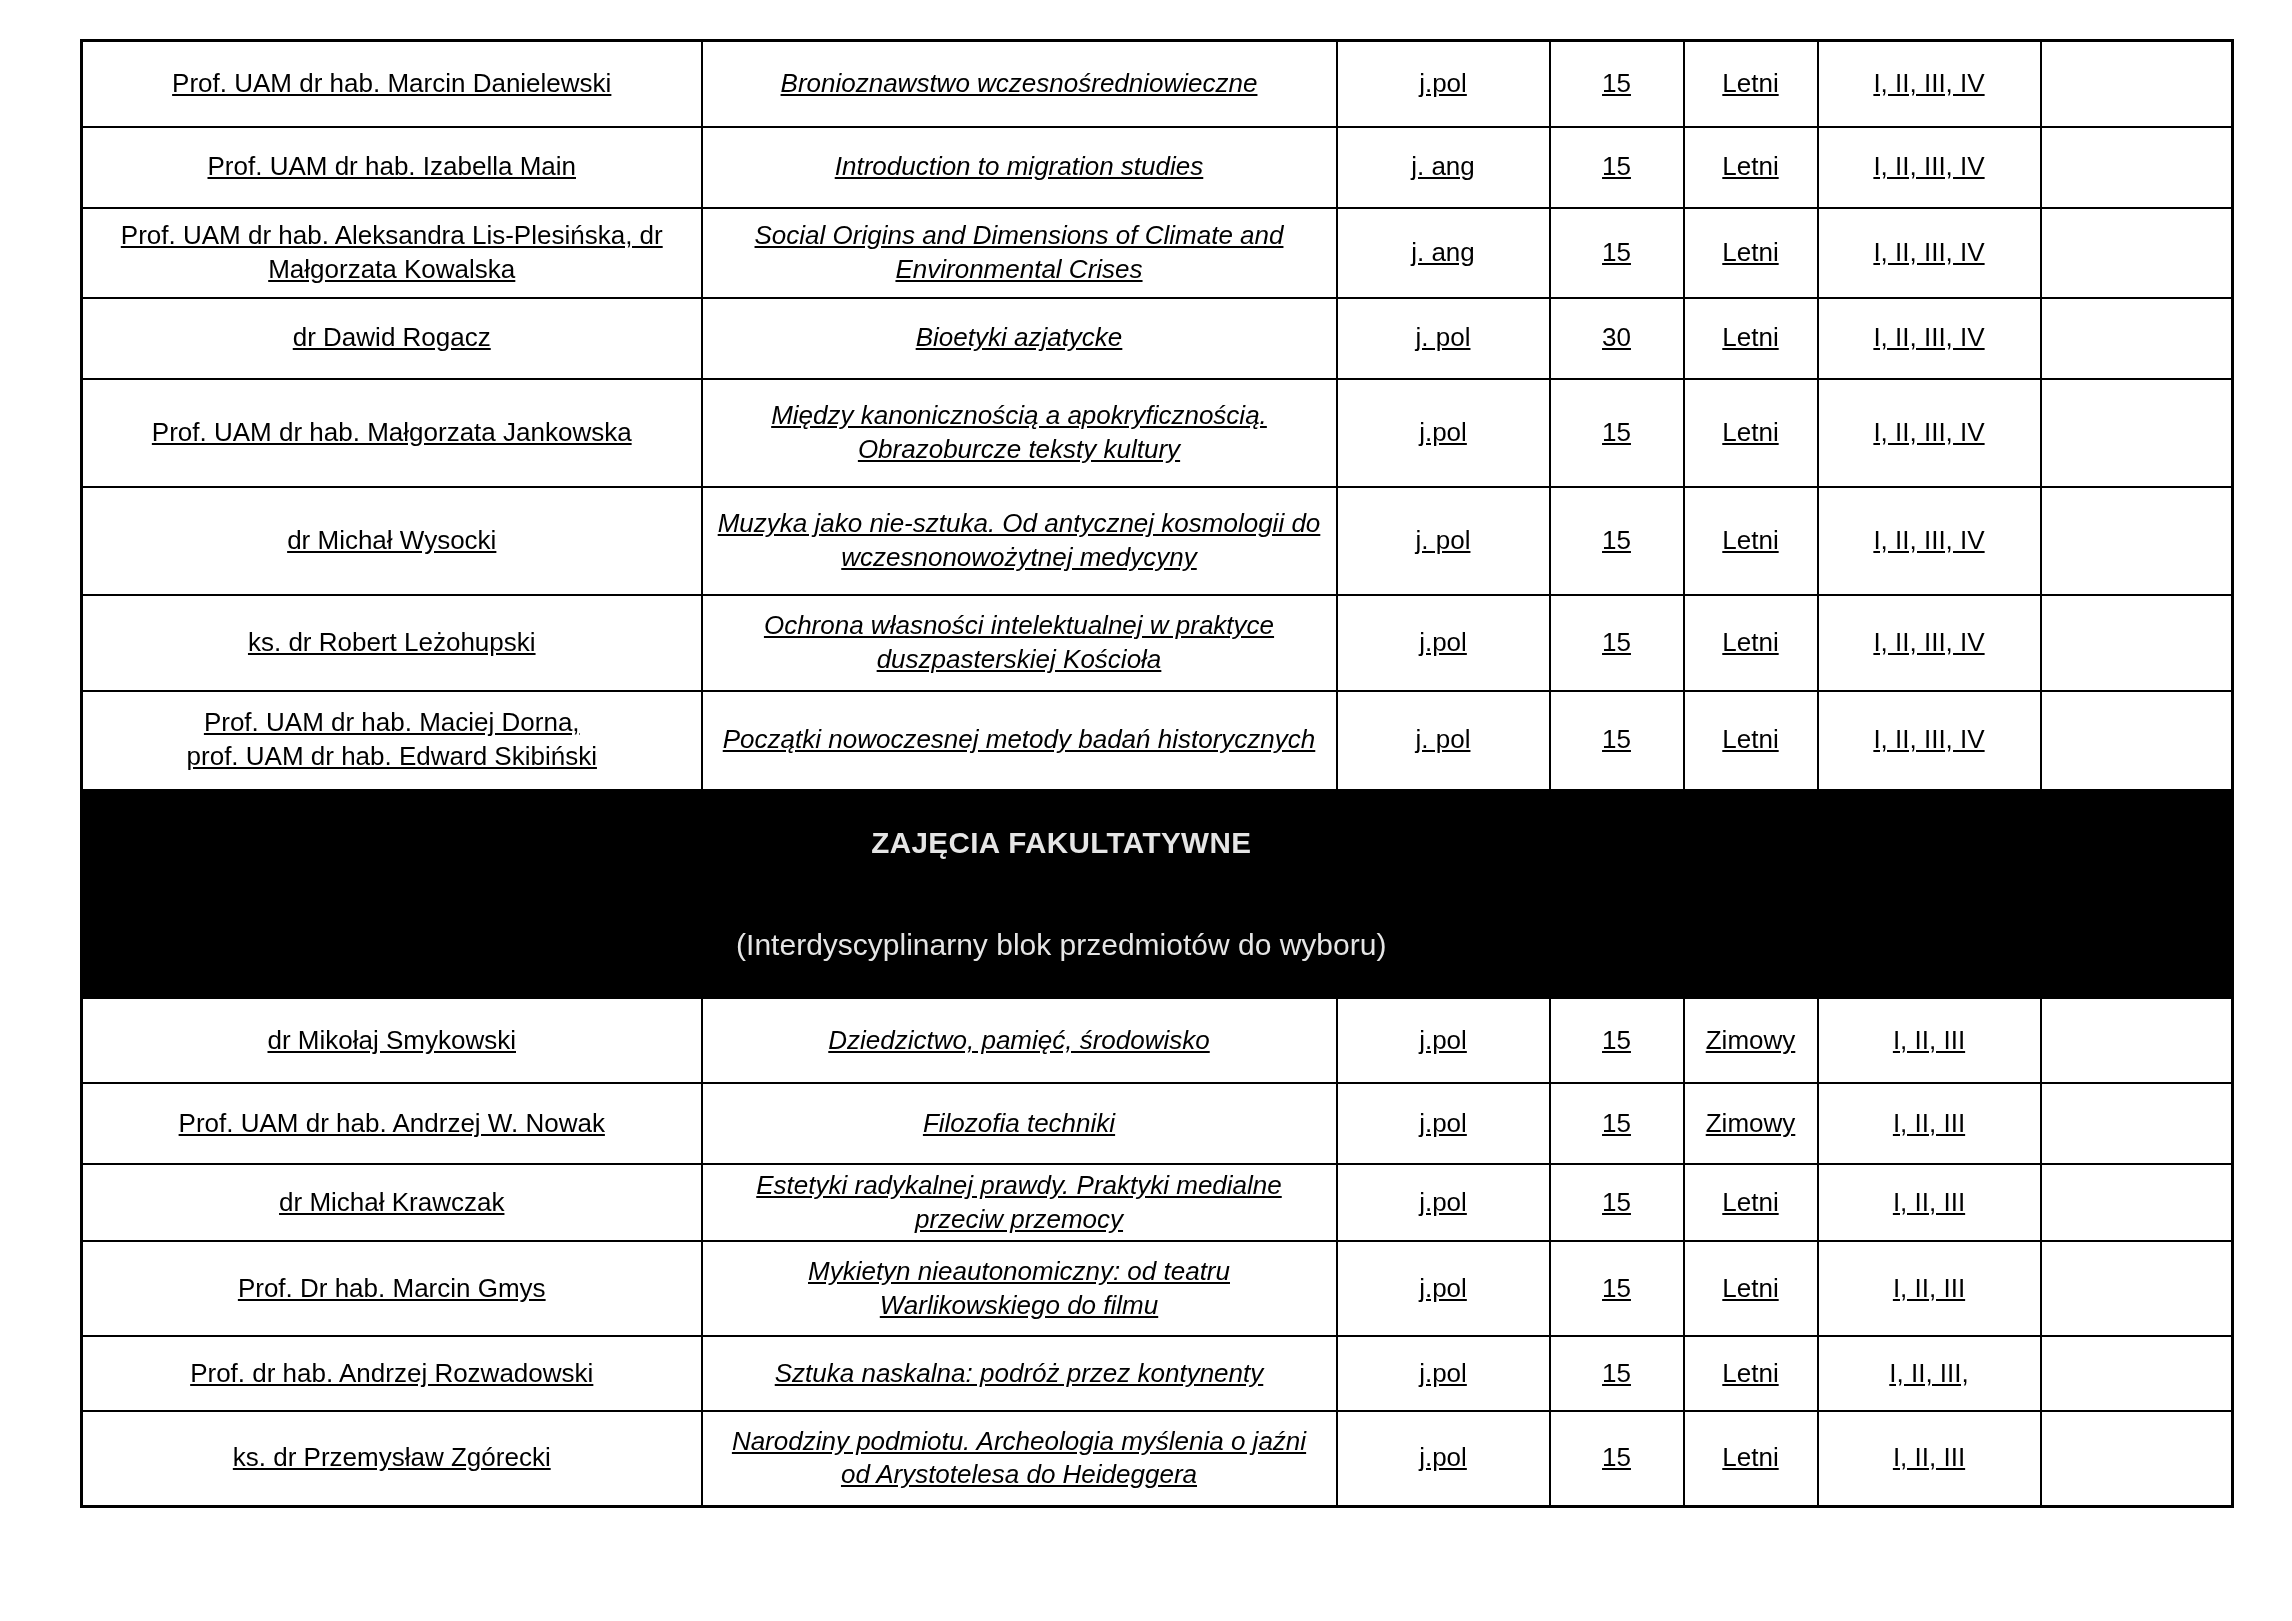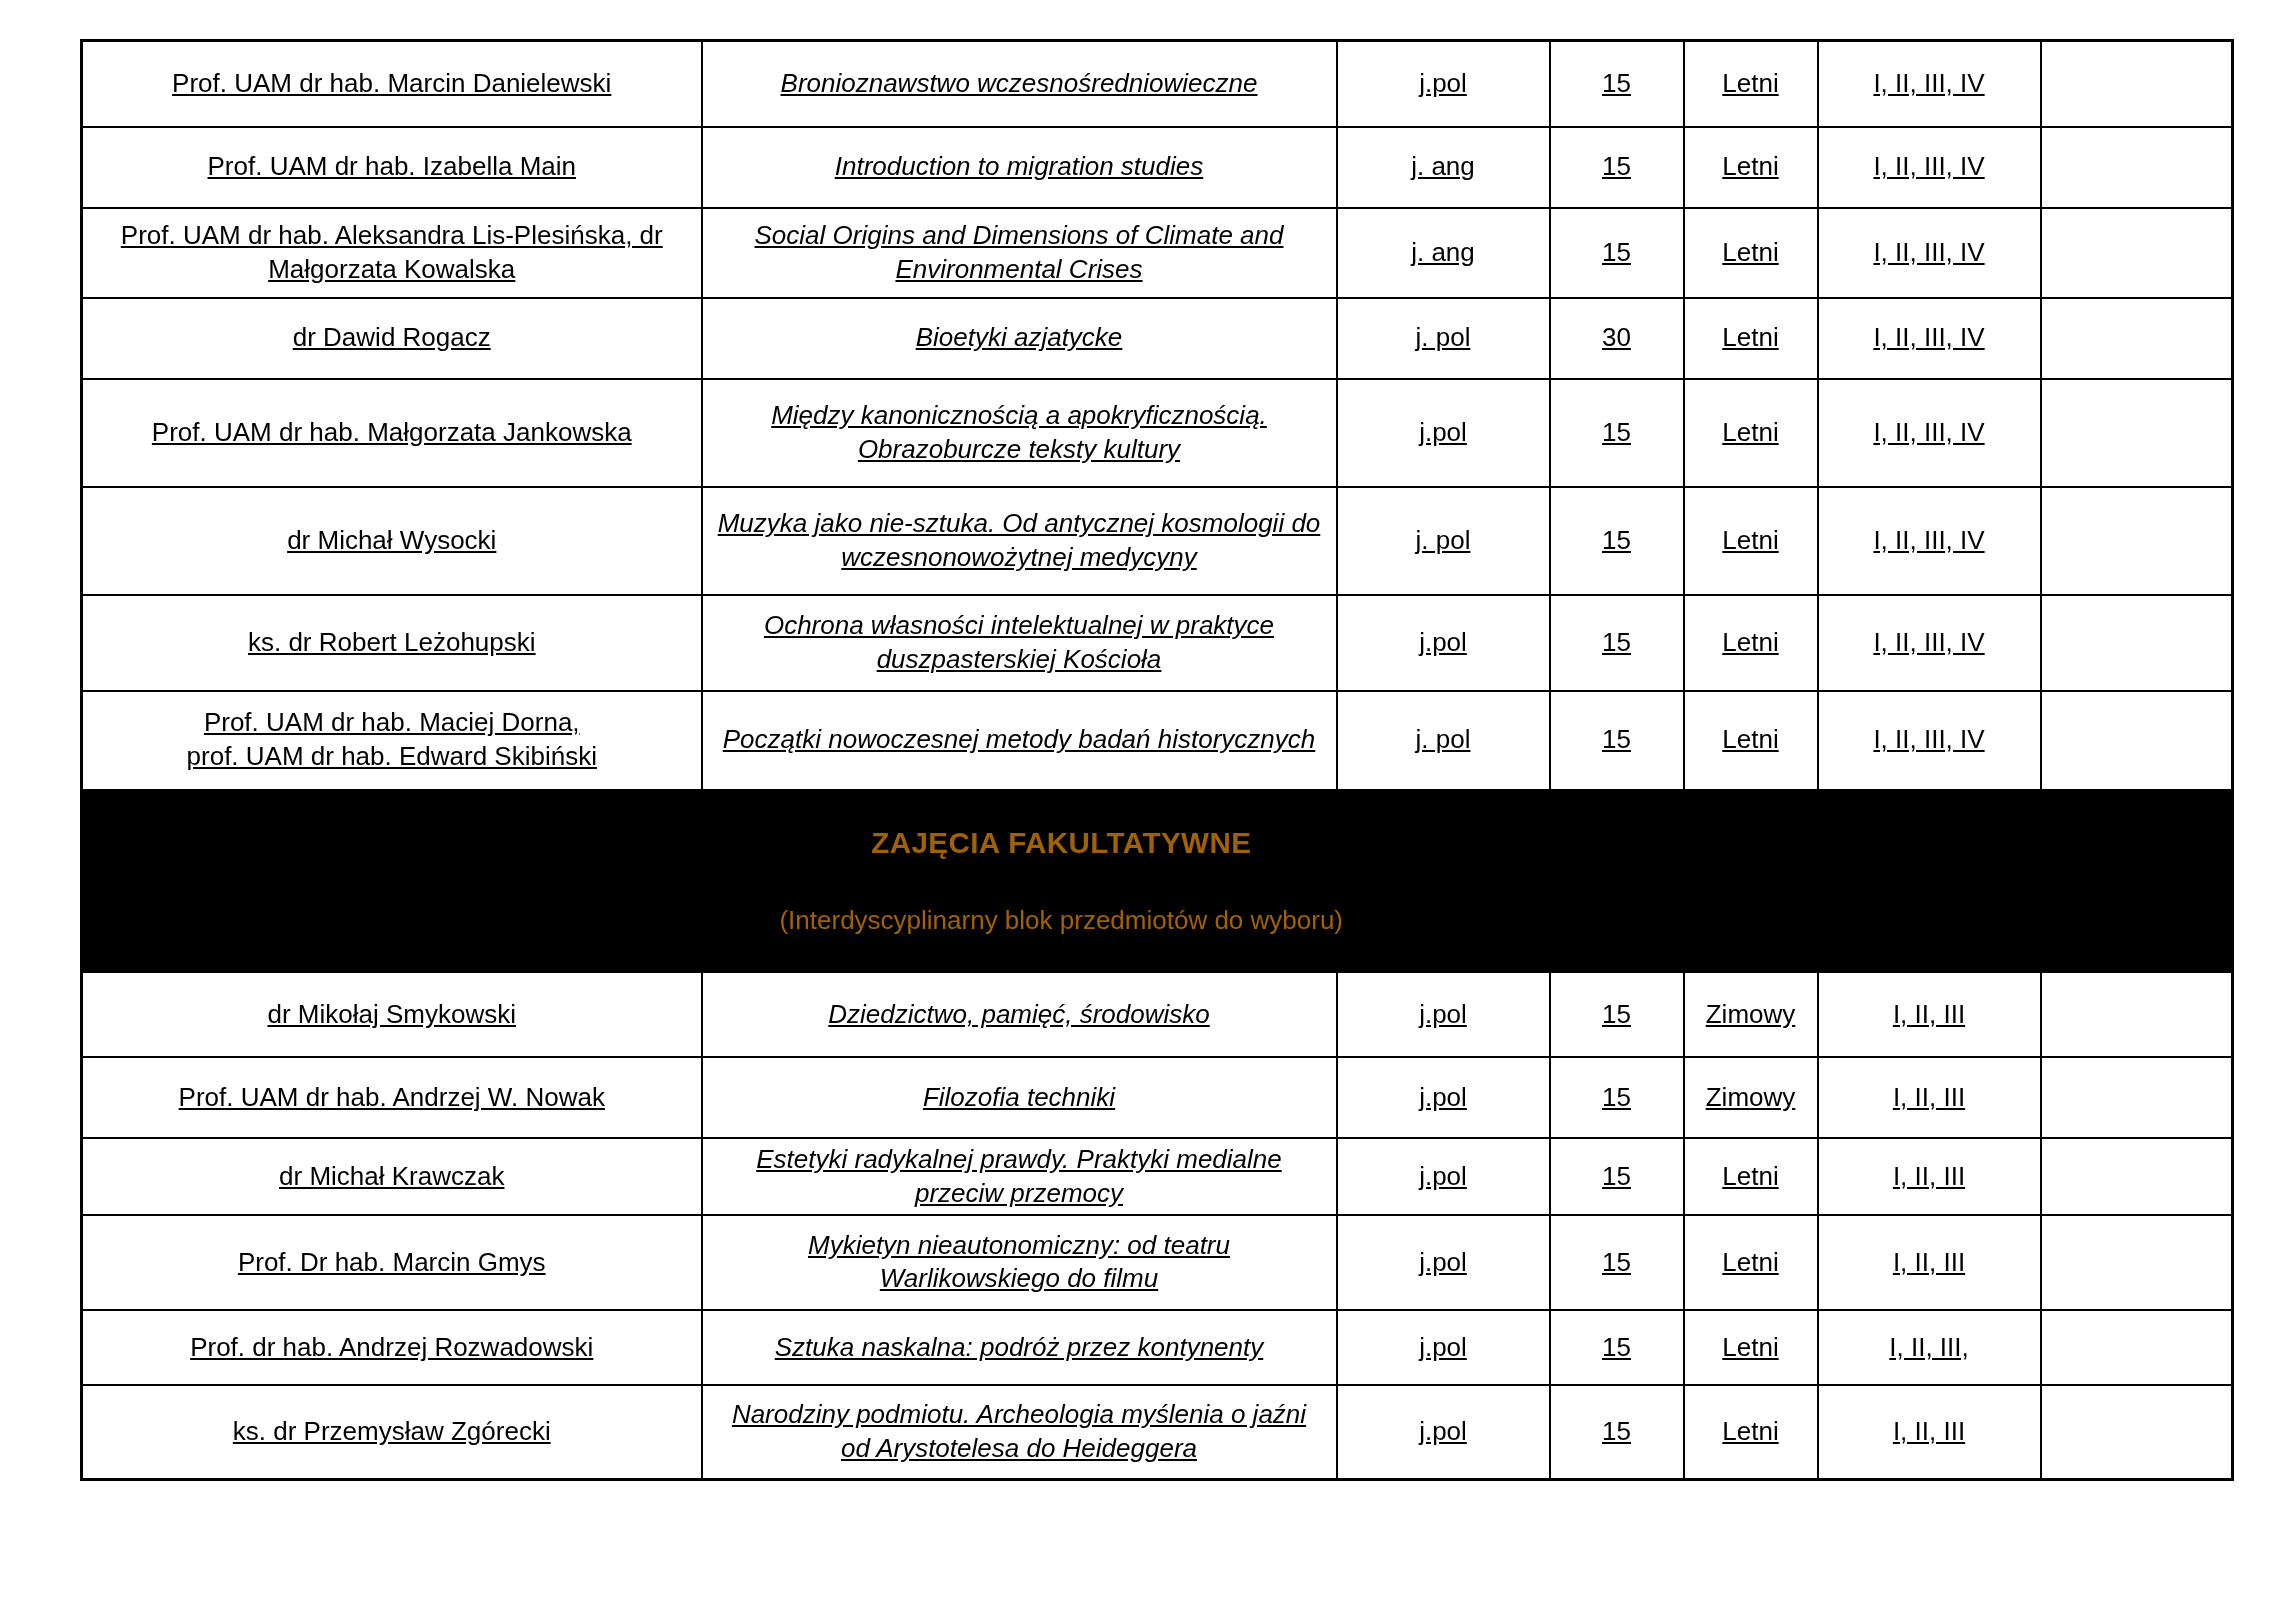--- a/index.html
+++ b/index.html
@@ -30,31 +30,31 @@
     vertical-align: middle;
     font-size: 26px;
     line-height: 1.3;
     padding: 3.6px 12.5px;
     white-space: pre-line;
     overflow: hidden;
   }
   td.title-cell { font-style: italic; margin-left: 10px; }
   tr.band-row td {
     background: #000000;
-    color: #a16207;
+    color: #e5e5e5;
     padding: 0;
   }
   .band-title {
     font-weight: bold;
     font-size: 29.6px;
     letter-spacing: 0.4px;
   }
   .band-subtitle {
-    font-size: 26px;
-    margin-top: 7px;
+    font-size: 30px;
+    margin-top: 28px;
   }
 </style>
 </head>
 <body>
 
 <table class="course-table">
   <colgroup>
     <col style="width:620px">
       <col style="width:635px">
       <col style="width:213px">

